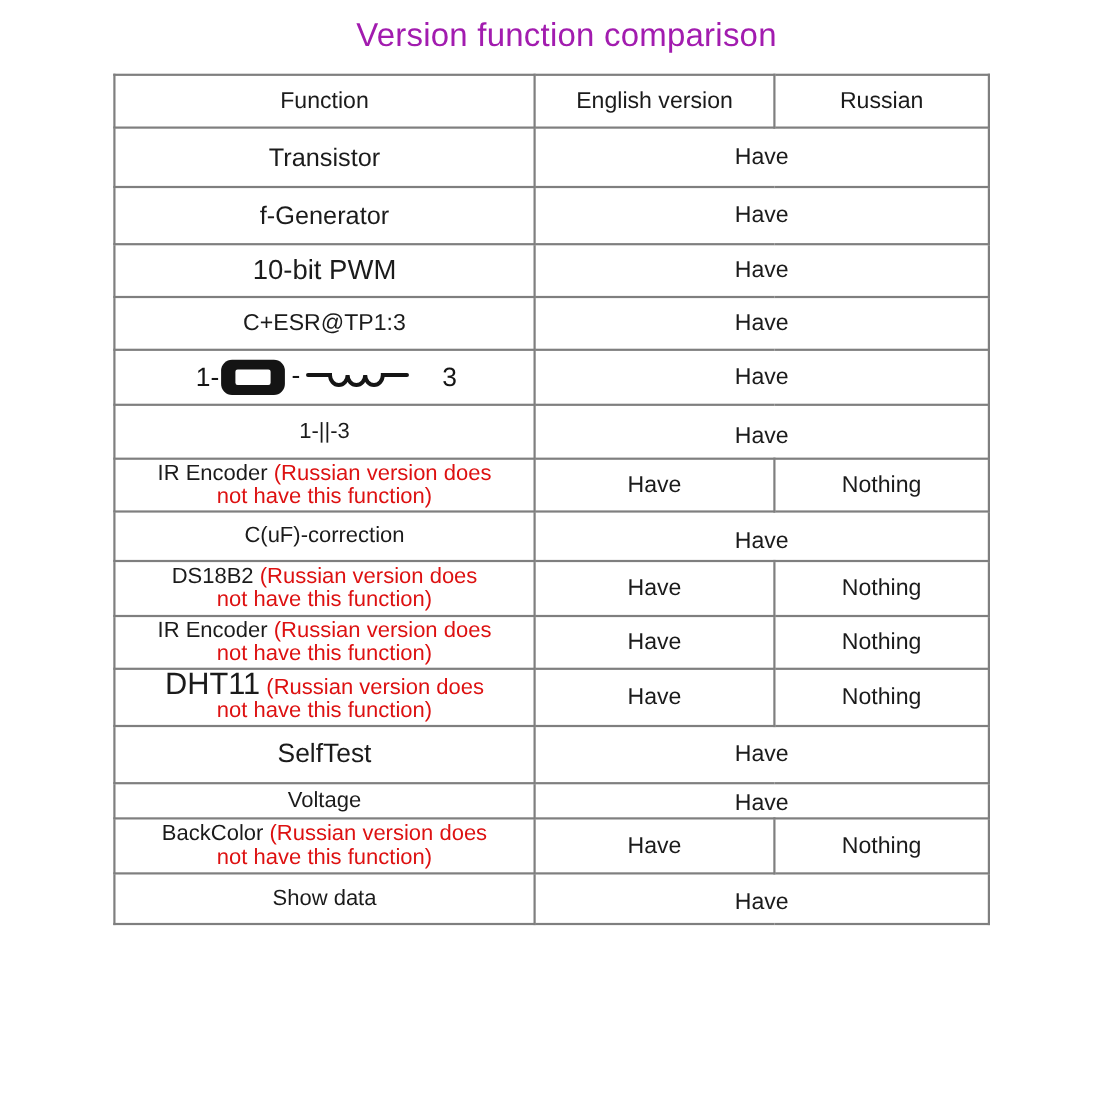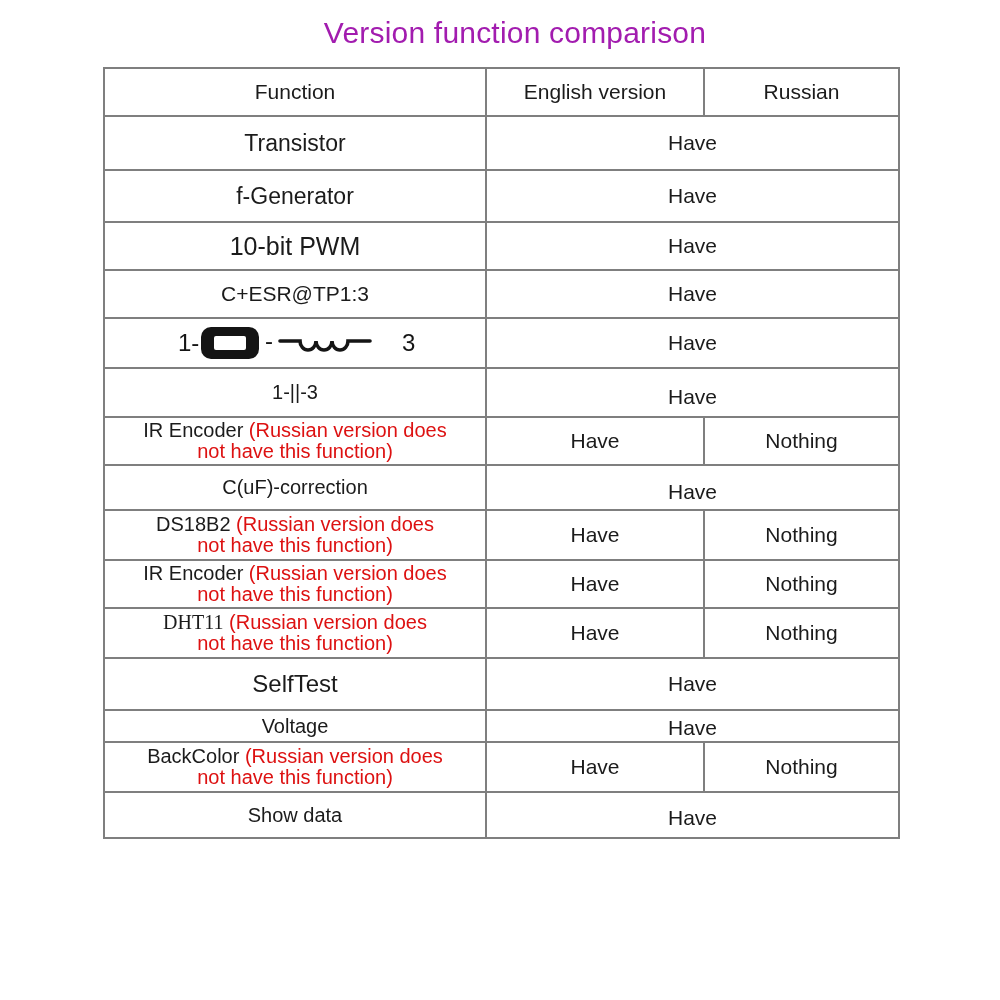--- a/index.html
+++ b/index.html
@@ -104,21 +104,21 @@
           <td class="fn-cell two-line"><span class="fn" style="font-size: 20px;">DS18B2</span><span class="note">&nbsp;(Russian version does<br>not have this function)</span></td>
           <td class="val">Have</td>
           <td class="val">Nothing</td>
         </tr>
         <tr style="height: 48px;">
           <td class="fn-cell two-line"><span class="fn" style="font-size: 20px; margin-top: 39px;">IR Encoder</span><span class="note">&nbsp;(Russian version does<br>not have this function)</span></td>
           <td class="val">Have</td>
           <td class="val">Nothing</td>
         </tr>
         <tr style="height: 50px;">
-          <td class="fn-cell two-line"><span class="fn" style="font-size: 20px; font-family: Liberation Serif, serif;">DHT11</span><span class="note">&nbsp;(Russian version does<br>not have this function)</span></td>
+          <td class="fn-cell two-line"><span class="fn" style="font-size: 28px;">DHT11</span><span class="note">&nbsp;(Russian version does<br>not have this function)</span></td>
           <td class="val">Have</td>
           <td class="val">Nothing</td>
         </tr>
         <tr style="height: 52px;">
           <td class="fn-cell"><span class="fn" style="font-size: 24px;">SelfTest</span></td>
           <td class="val" colspan="2">Have</td>
         </tr>
         <tr style="height: 32px;">
           <td class="fn-cell"><span class="fn" style="font-size: 20px;">Voltage</span></td>
           <td class="val" colspan="2" style="vertical-align: top; padding-top: 5px;">Have</td>

